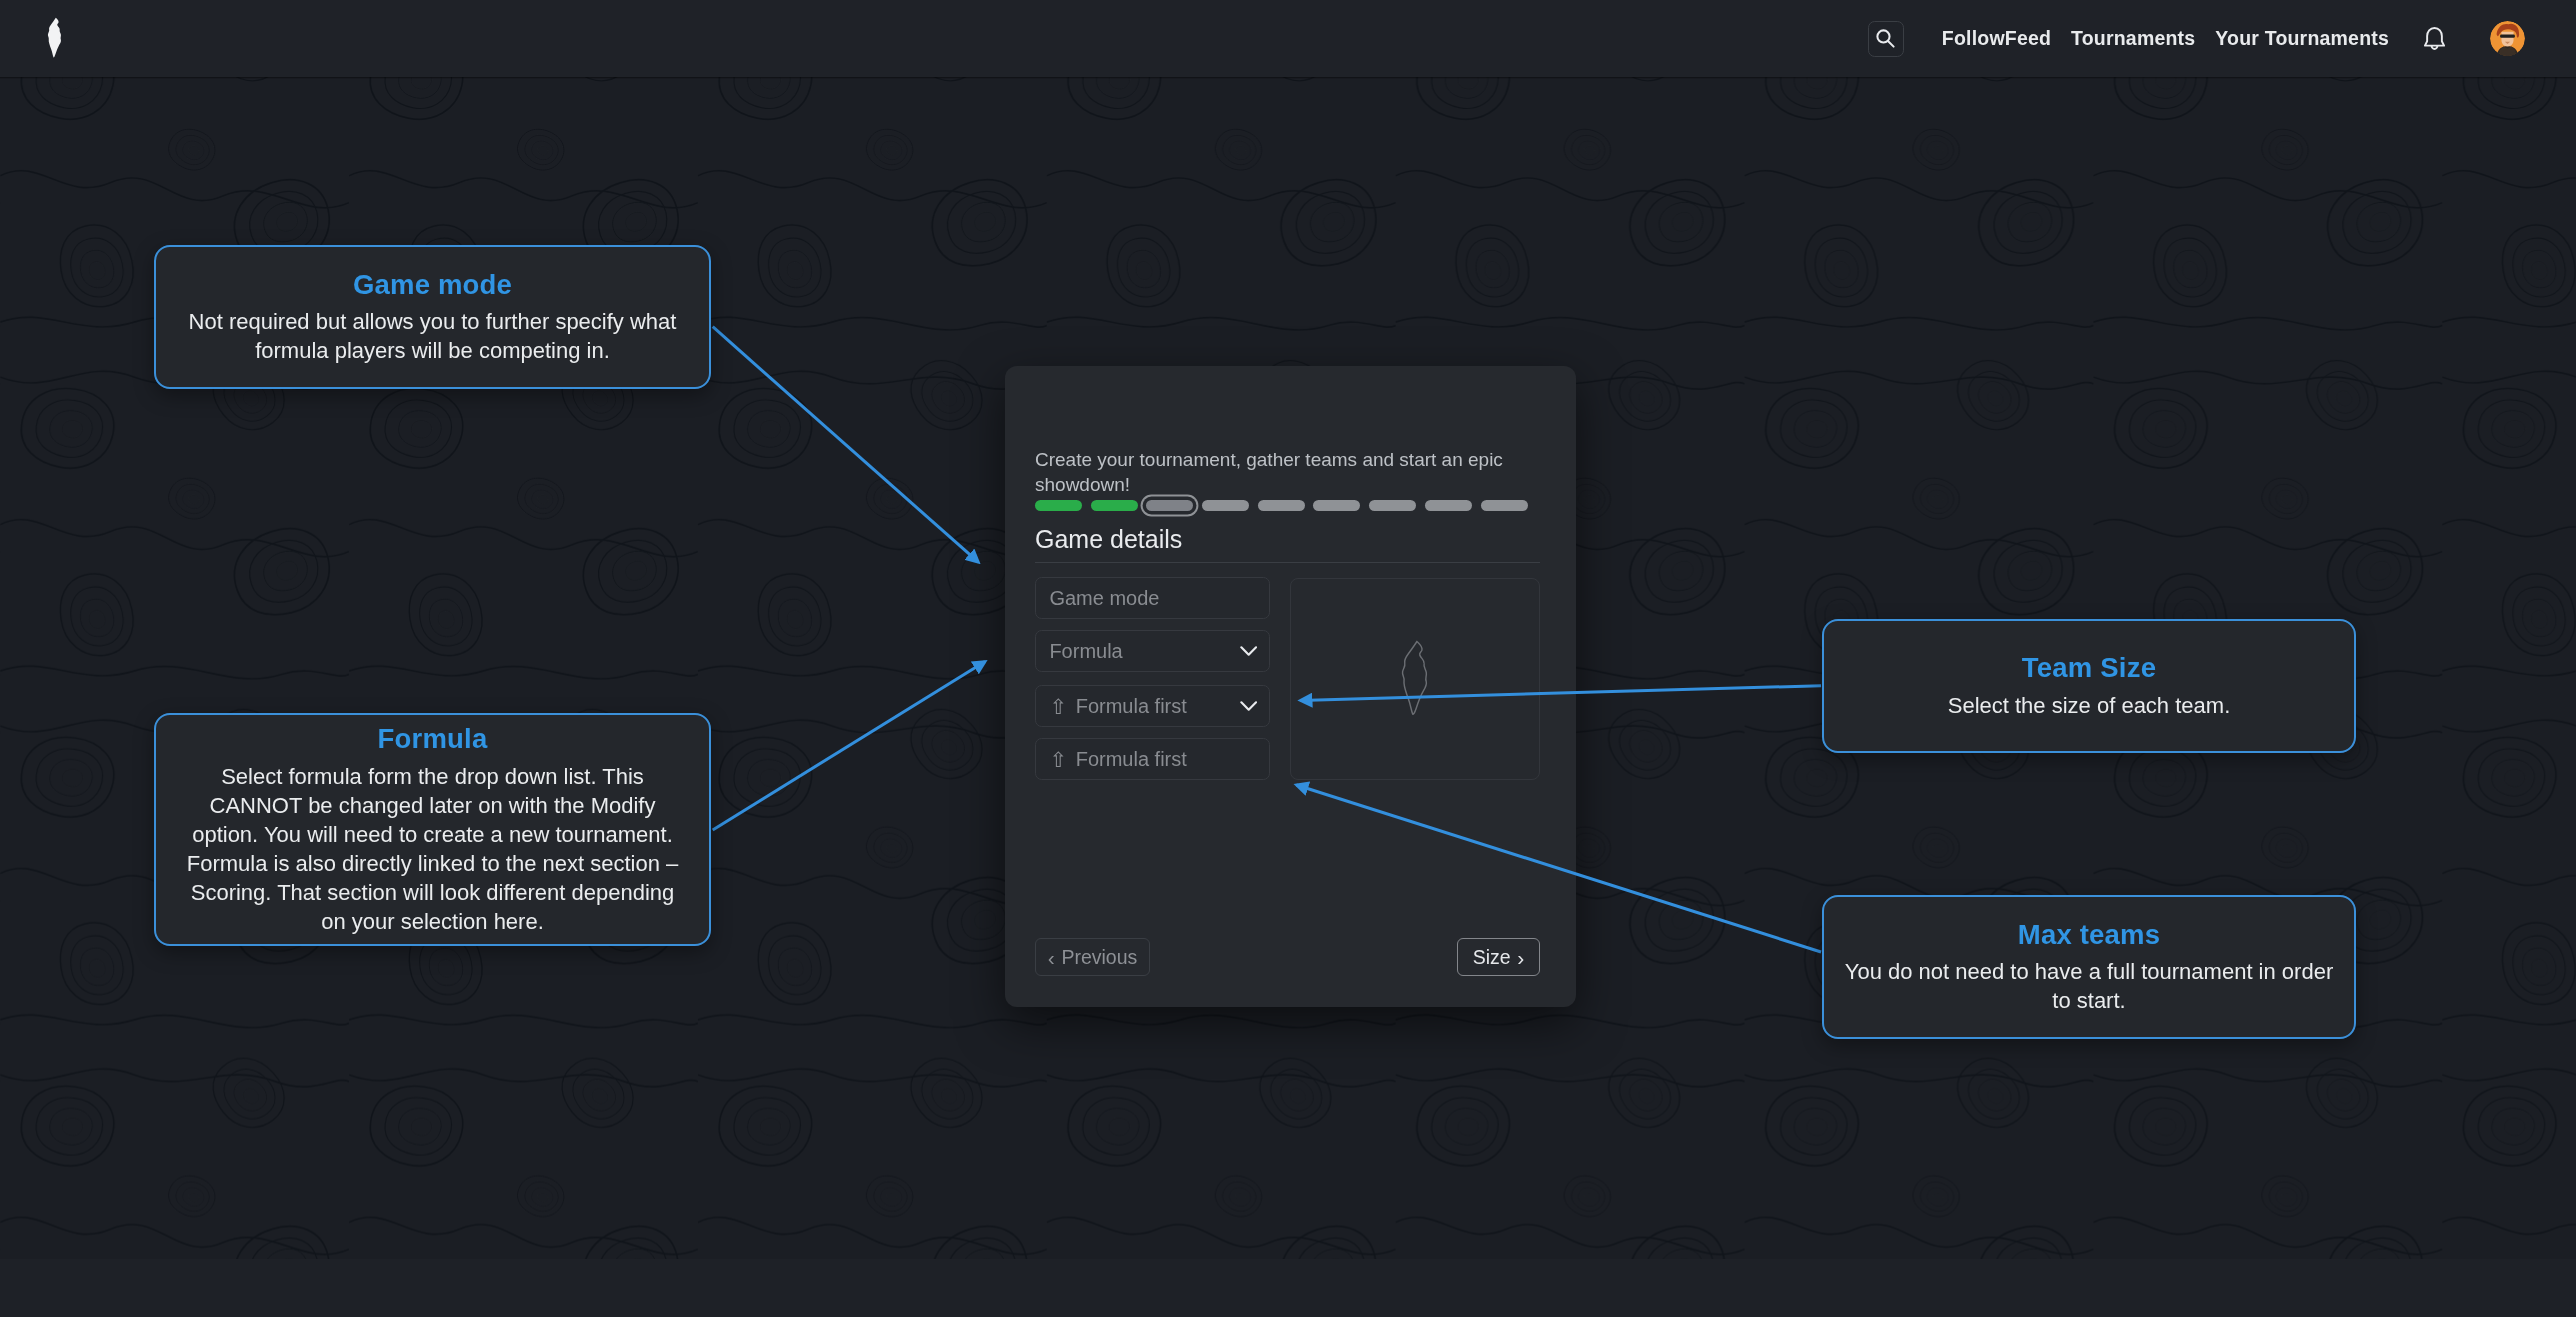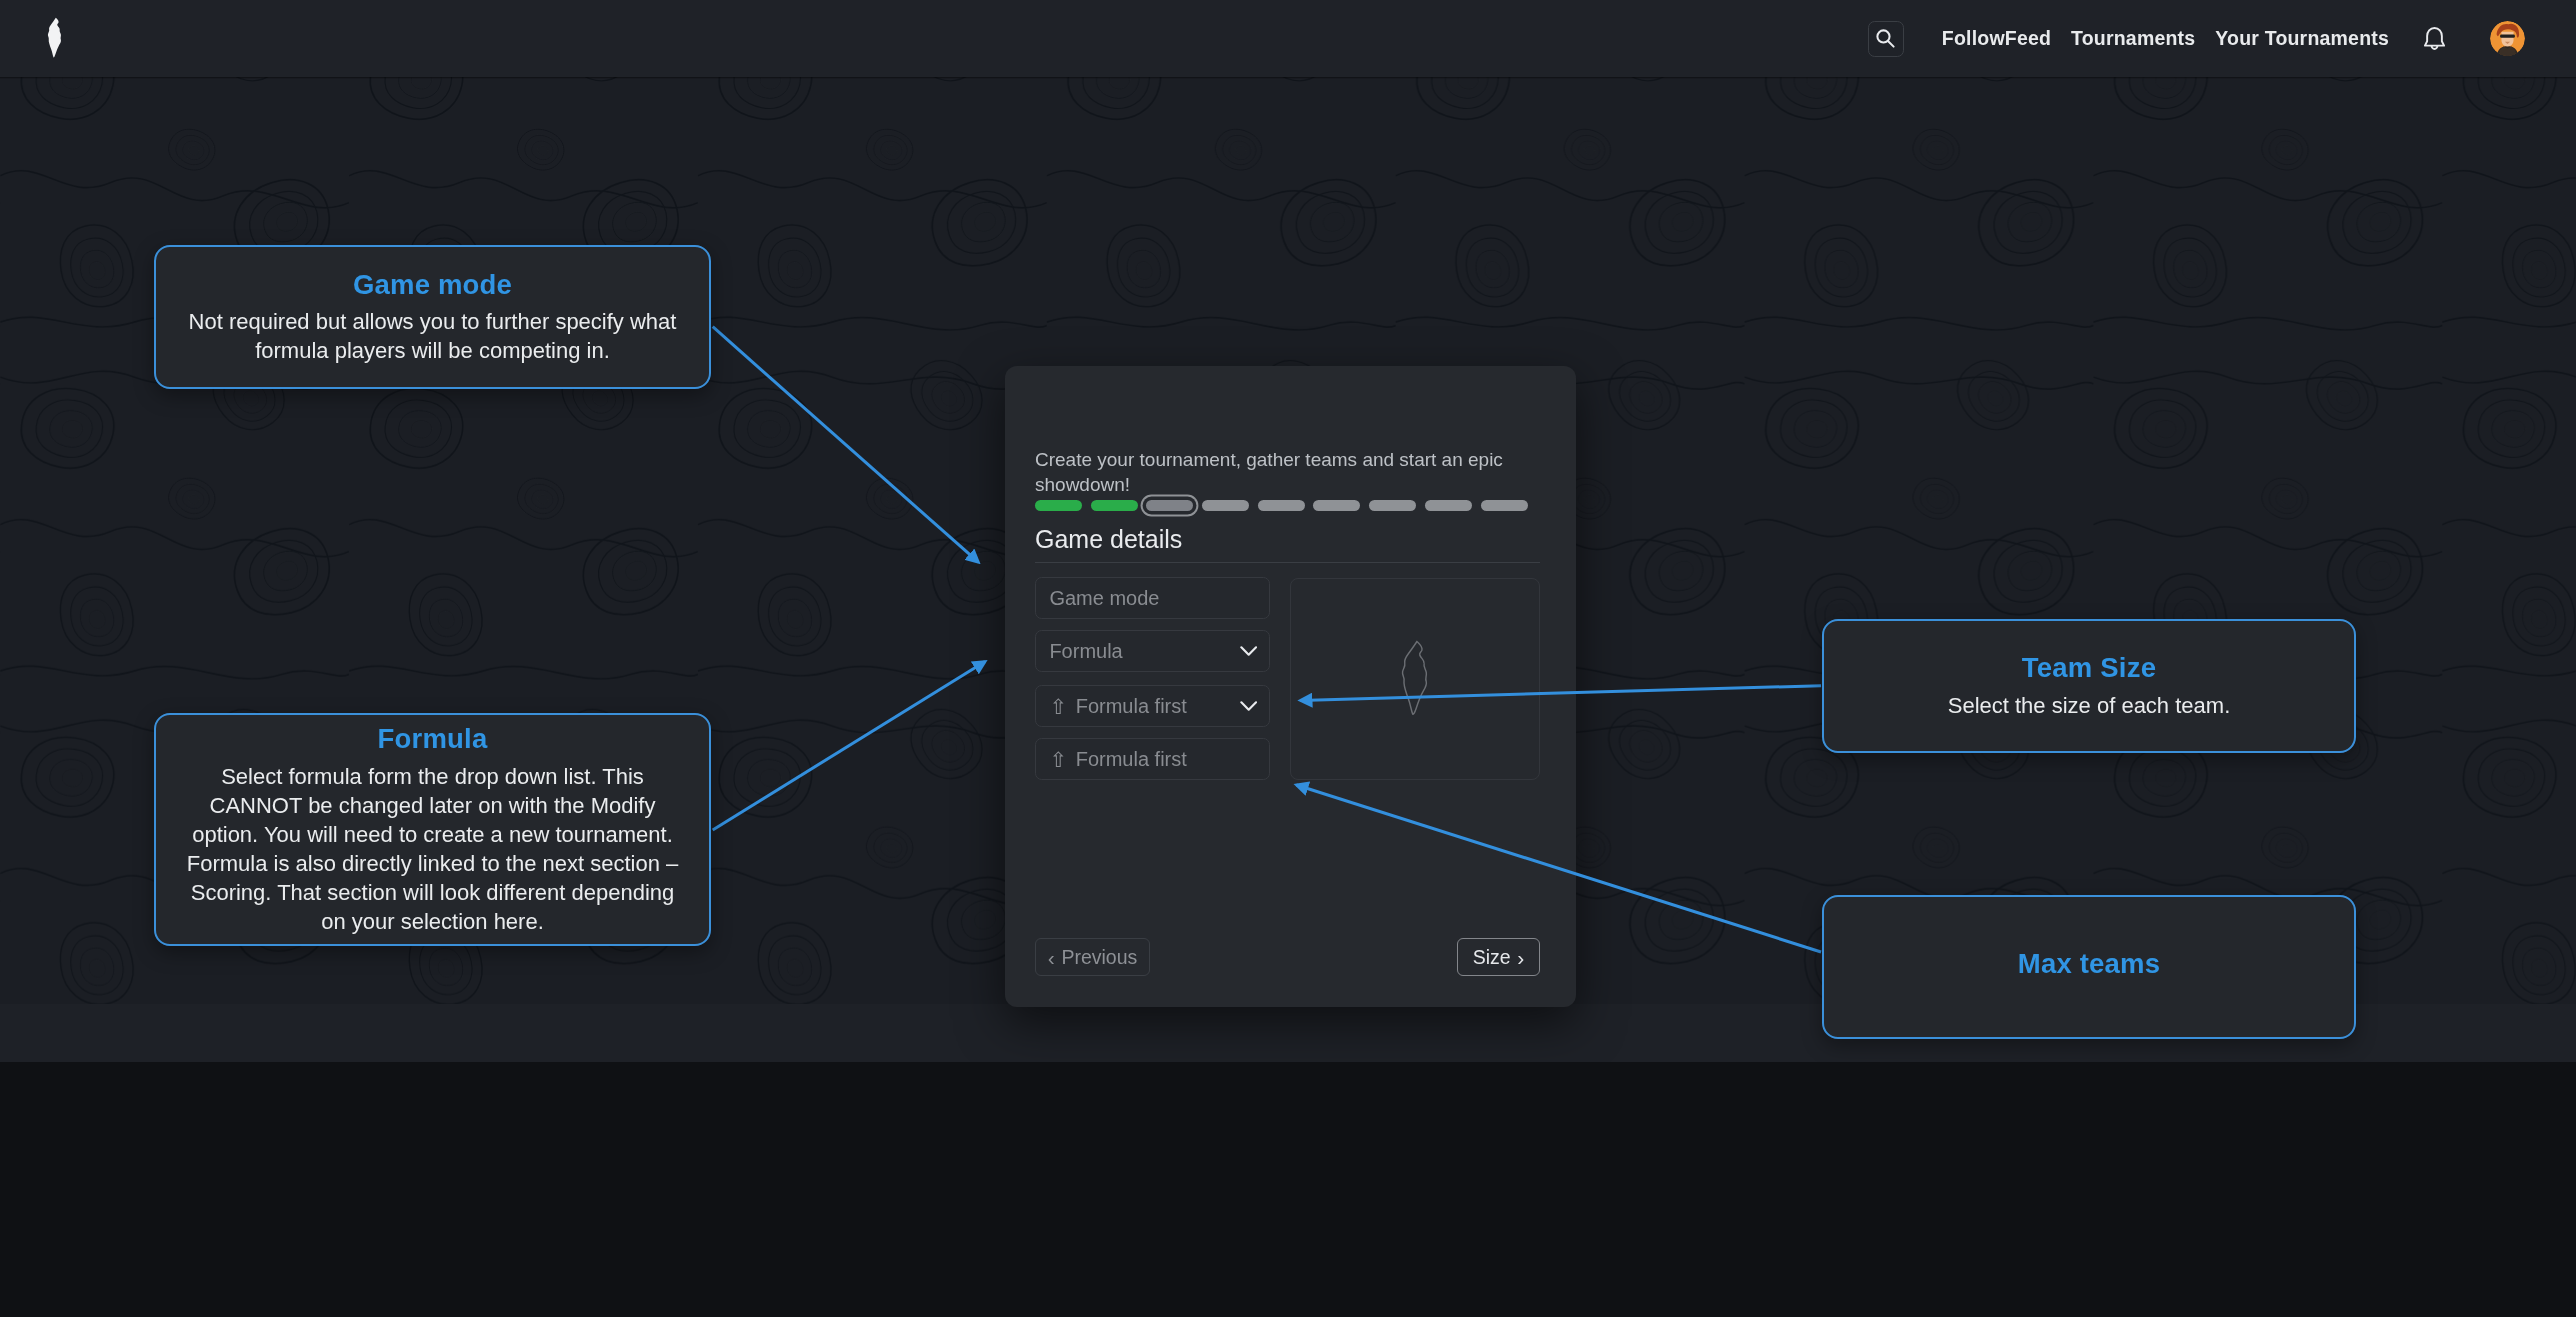--- a/index.html
+++ b/index.html
@@ -1,17 +1,17 @@
 <!DOCTYPE html>
 <html style="font-size:10.7px"><head>
 <meta charset="utf-8">
 <style>
   *{box-sizing:border-box;margin:0;padding:0}
   body{background:#0f1114;font-family:"Liberation Sans",sans-serif}
-  .stage{position:relative;width:2576px;height:1062px;background:#1b1e24;overflow:hidden}
+  .stage{position:relative;width:2576px;height:1317px;background:#1b1e24;overflow:hidden}
   .topo{position:absolute;inset:0;z-index:0}
   .footer-strip{position:absolute;left:0;right:0;bottom:0;height:58px;background:#1e2127;z-index:1}
 
   
   .navbar{position:absolute;top:0;left:0;right:0;height:77px;background:#1f2228;z-index:6;
           display:flex;align-items:center;box-shadow:0 1.3px 0 rgba(0,0,0,.35)}
   .logo{margin-left:43px;display:flex;align-items:center}
   .nav-right{margin-left:auto;display:flex;align-items:center;padding-right:51px}
   .search-btn{width:36px;height:36px;border-radius:6.7px;border:1.3px solid #3a3e44;background:transparent;
               display:flex;align-items:center;justify-content:center;cursor:pointer;margin-right:38px}
@@ -236,16 +236,17 @@
     <p>Select formula form the drop down list. This CANNOT be changed later on with the Modify option. You will need to create a new tournament. Formula is also directly linked to the next section – Scoring. That section will look different depending on your selection here.</p>
   </aside>
 
   <aside class="callout" id="co-team-size">
     <h3>Team Size</h3>
     <p>Select the size of each team.</p>
   </aside>
 
   <aside class="callout" id="co-max-teams">
     <h3>Max teams</h3>
+    <p>You do not need to have a full tournament in order to start.</p>
   </aside>
 
 </div>
 
 
 </body></html>

